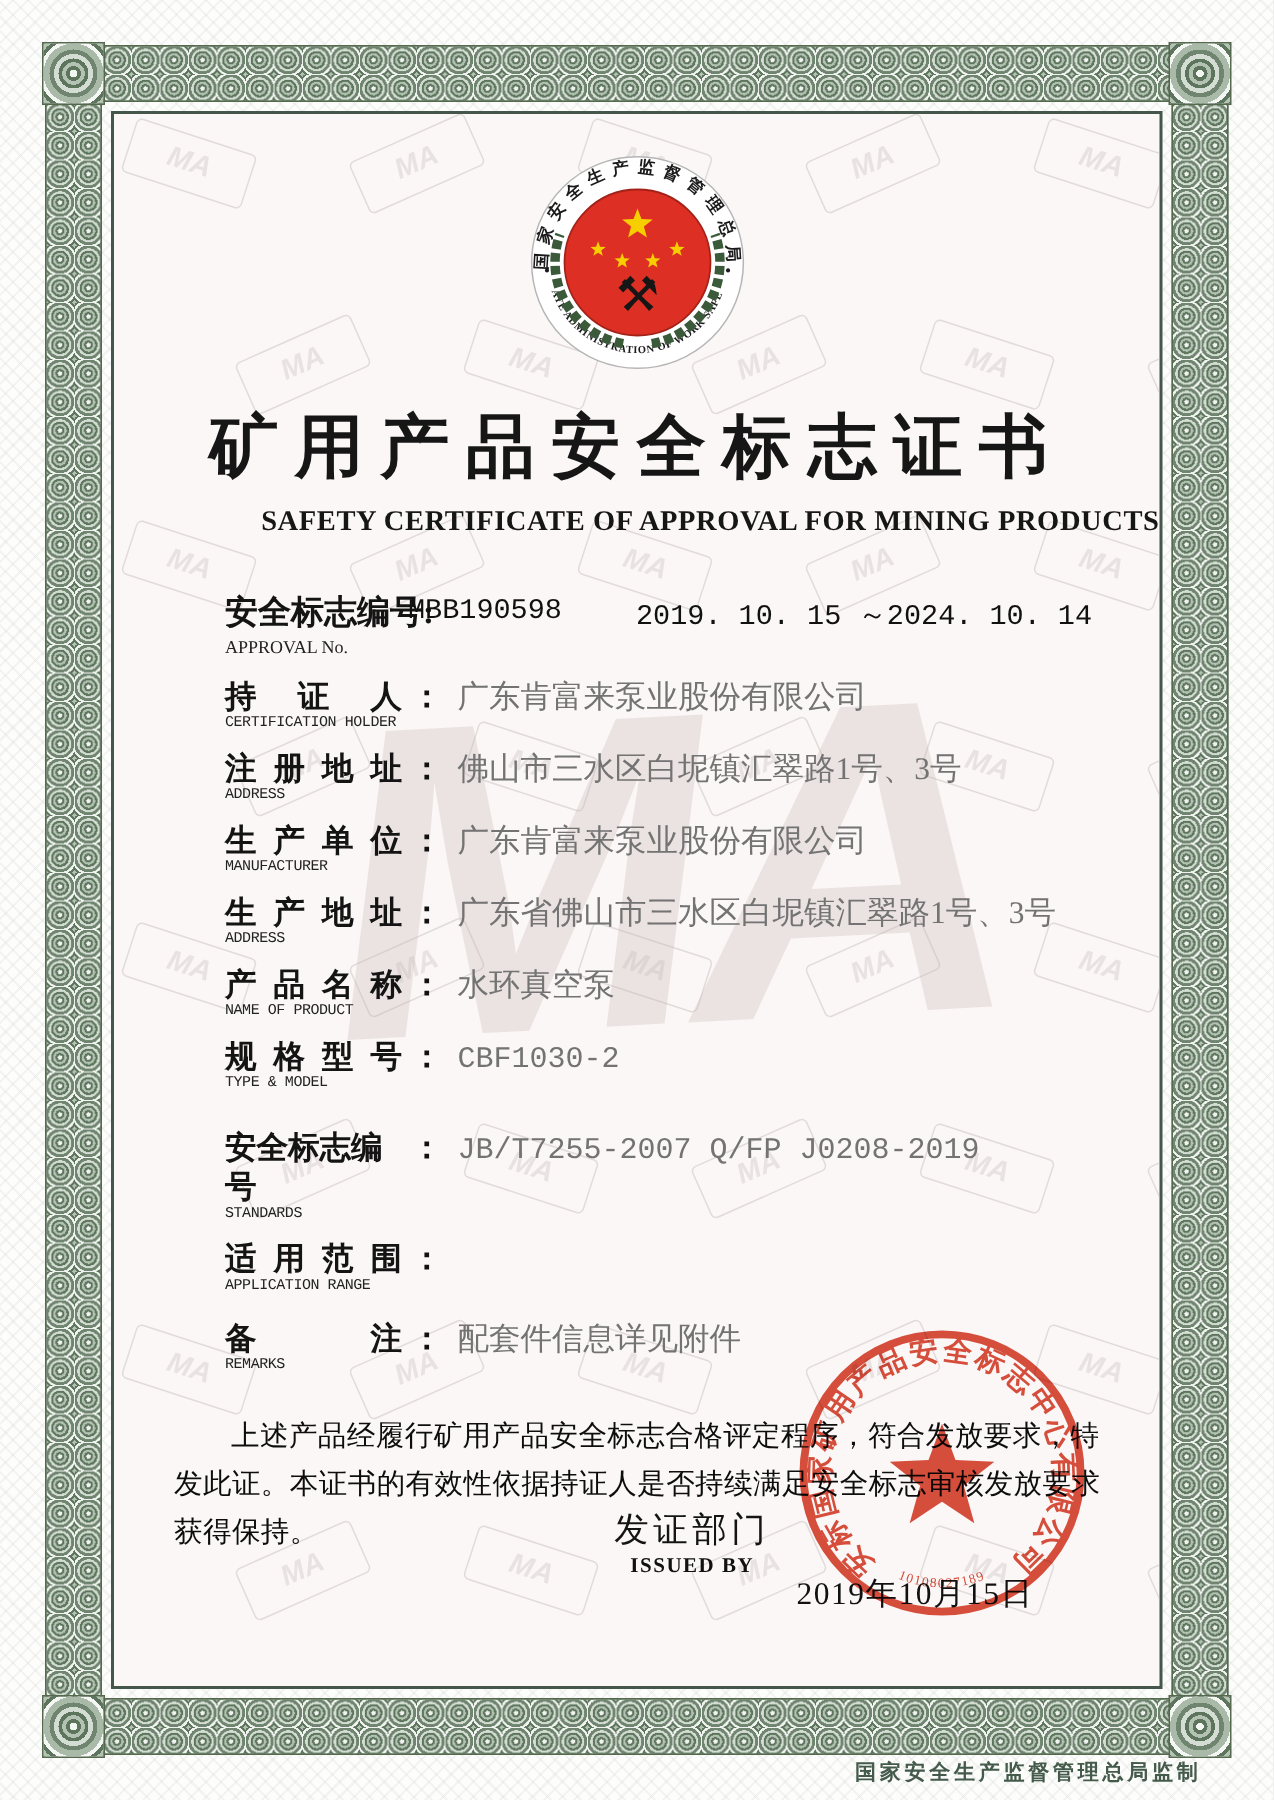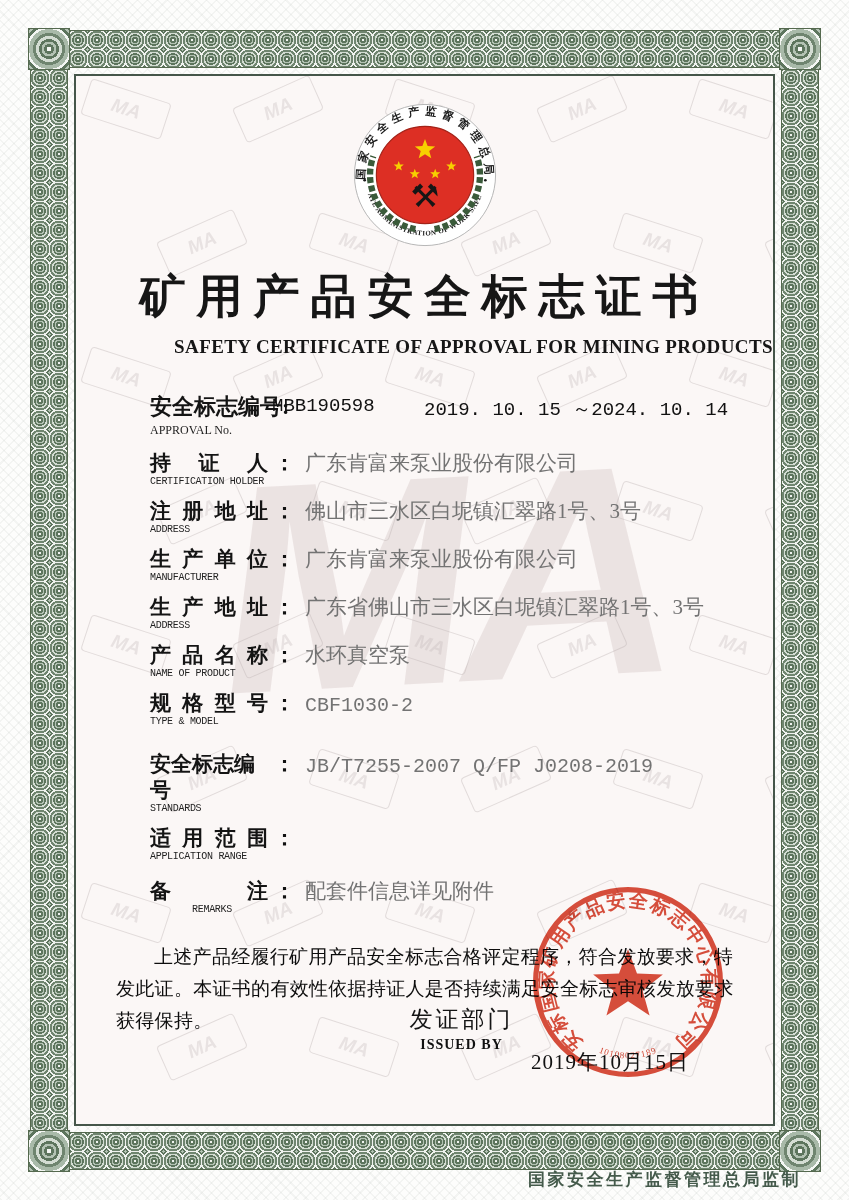--- a/index.html
+++ b/index.html
@@ -46,36 +46,36 @@
   .approval-row{display:flex;align-items:flex-start;margin:34px 14px 0 74px;}
   .lbl-zh{font-size:22px;font-weight:bold;color:#141414;white-space:nowrap;}
   .lbl-en{font-size:12px;font-family:"Liberation Serif",serif;color:#222;margin-top:1px;}
   .ap-no{width:122px;} .ap-no-val{width:152px;padding-top:3px;font-family:"Liberation Mono",monospace;font-size:19px;}
   .ap-validity{width:128px;margin-left:14px;}
   .ap-validity .lbl-zh{display:inline-block;width:104px;}
   .ap-val-dates{flex:1;padding-top:4px;font-family:"Liberation Mono",monospace;font-size:19px;white-space:nowrap;}
   
   .fields{margin:12px 14px 0 74px;}
   .field{display:flex;align-items:flex-start;margin-bottom:11px;}
-  .field.gap-lg{margin-top:24px;} .field.gap-sm{margin-top:16px;text-align:center;}
+  .field.gap-lg{margin-top:24px;} .field.gap-sm{margin-top:16px;}
   .f-label{width:124px;}
   .f-zh{font-size:21px;font-weight:bold;color:#141414;width:118px;text-align-last:justify;line-height:26px;}
   .f-en{font-size:10px;font-family:"Liberation Mono",monospace;color:#222;margin-top:0;white-space:nowrap;letter-spacing:-0.3px;}
   .f-colon{font-size:21px;font-weight:bold;line-height:26px;}
   .f-value{font-size:21px;margin-left:10px;line-height:27px;color:#737373;}
   .f-value.mono{font-family:"Liberation Mono",monospace;font-size:20px;padding-top:2px;}
   
   .statement{margin:26px 38px 0 40px;font-size:19px;line-height:1.68;text-indent:2em;
     letter-spacing:.3px;color:#0d0d0d;}
   .issued{position:absolute;left:0;width:100%;top:928px;text-align:center;padding-left:74px;box-sizing:border-box;}
   .issued-zh{font-size:23px;letter-spacing:3px;color:#141414;}
   .issued-en{font-size:14px;font-weight:bold;letter-spacing:1px;margin-top:2px;}
   .issue-date{position:absolute;left:455px;top:972px;font-size:21px;letter-spacing:1px;z-index:2;}
   .seal{position:absolute;left:452px;top:806px;z-index:3;opacity:.92;mix-blend-mode:multiply;}
-  .publisher{position:absolute;right:48px;bottom:9px;font-size:17px;font-weight:bold;
+  .publisher{position:absolute;right:48px;bottom:9px;font-size:14px;font-weight:bold;
     letter-spacing:2.5px;color:#445a4b;z-index:2;}
 </style>
 </head>
 <body>
 
 <div class="page">
 
   <div class="band top"></div>
   <div class="band bottom"></div>
   <div class="band left"></div>

